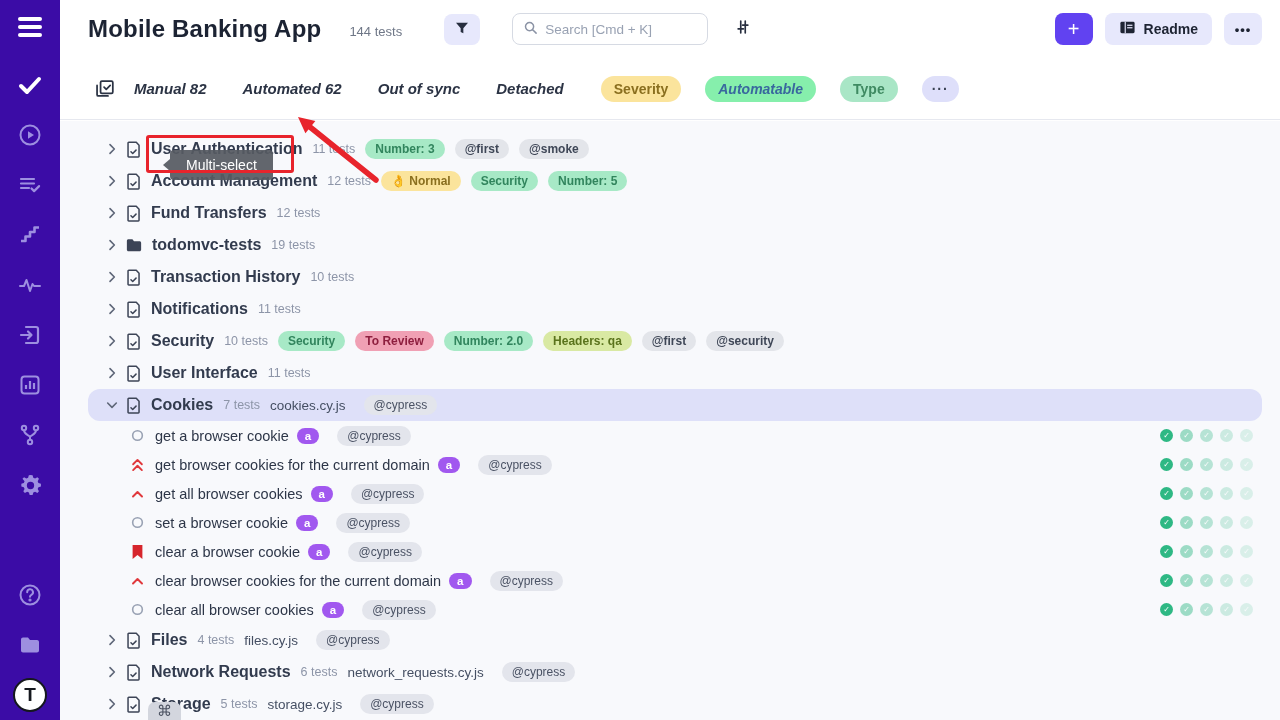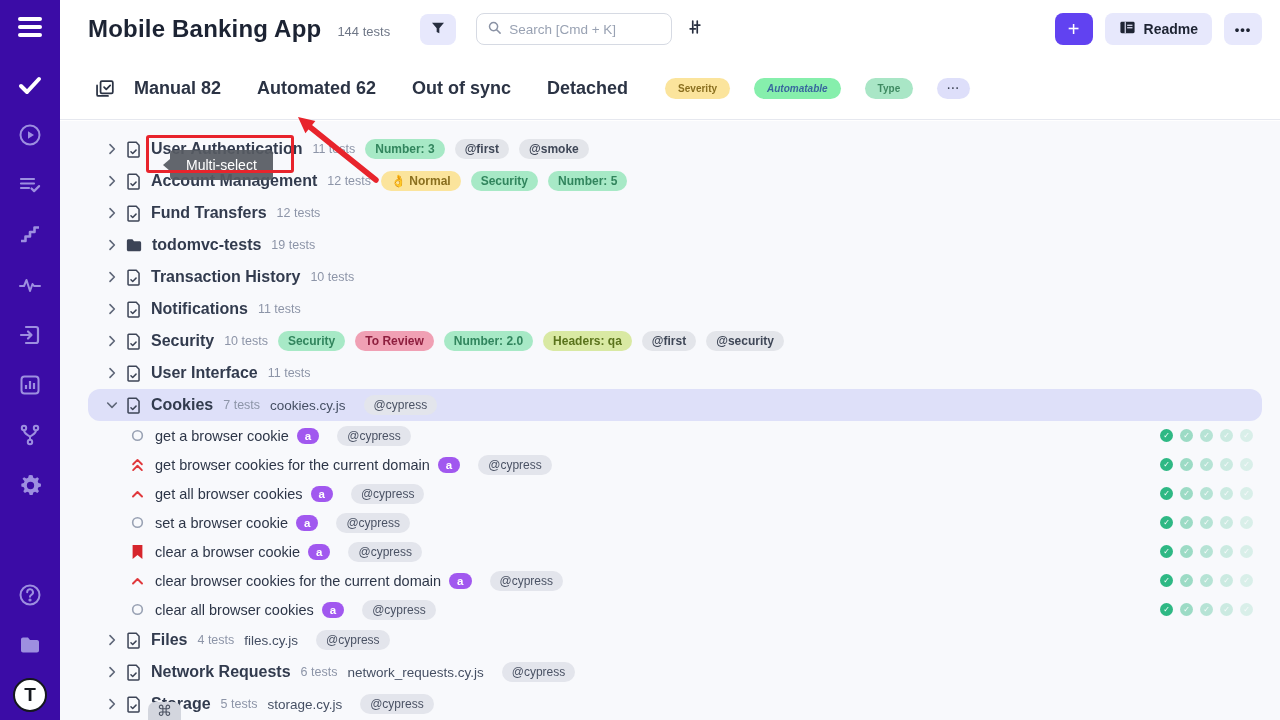--- a/index.html
+++ b/index.html
@@ -17,21 +17,21 @@
   .sb-dim { color:#9d8fe0; }
   .sb-bright { color:#ffffff; }
   .avatar { width:34px; height:34px; border-radius:50%; background:#fff; border:2px solid #15181e;
     display:flex; align-items:center; justify-content:center; font-weight:bold; font-size:19px;
     color:#15181e; }
 
   
   .main { margin-left:60px; width:1220px; height:720px; background:#fff; position:relative; }
 
   
-  .header { height:58px; display:flex; align-items:center; padding:0 18px 0 28px; background:#fff; }
+  .header { height:58px; display:flex; align-items:center; padding:0 18px 0 28px; background:#fff;gap:12px; }
   .title { font-size:24px; font-weight:bold; color:#1c2333; letter-spacing:.2px; }
   .total { font-size:13px; color:#6f7787; margin-left:16px; margin-top:4px; }
   .icon-btn { height:31px; border-radius:8px; background:#e7e8fc; display:flex; align-items:center;
     justify-content:center; cursor:pointer; border:none; }
   .filter-btn { width:36px; margin-left:30px; }
   .search { margin-left:20px; width:196px; height:32px; border:1px solid #d6dae3; border-radius:8px;
     background:#fff; display:flex; align-items:center; padding:0 10px; gap:7px; }
   .search input { border:none; outline:none; width:140px; font-size:13.5px; color:#333;
     font-family:"Liberation Sans", sans-serif; background:transparent; }
   .search input::placeholder { color:#99a2b3; }
@@ -40,23 +40,23 @@
   .add-btn { width:38px; height:32px; border-radius:8px; background:#6142f1; color:#fff;
     font-size:20px; font-weight:500; display:flex; align-items:center; justify-content:center;
     cursor:pointer; border:none; }
   .readme-btn { height:32px; padding:0 14px; gap:8px; font-size:14px; font-weight:600; color:#1e2433; }
   .more-btn { width:38px; height:32px; font-size:13px; font-weight:bold; color:#1e2433; letter-spacing:1px; }
 
   
   .toolbar { height:62px; display:flex; align-items:center; padding:0 18px 0 34px;
     border-bottom:1px solid #e6e8ef; background:#fff; position:relative; }
   .ms-icon { color:#2b3344; cursor:pointer; display:flex; }
-  .tab { font-size:18px; font-weight:bold; color:#2b3344; margin-left:36px; cursor:pointer; white-space:nowrap; }
+  .tab { font-size:15px; font-weight:bold; color:#2b3344; margin-left:36px; cursor:pointer; white-space:nowrap;font-style:italic; }
   .tab.hidden-tab { margin-left:19px; }
-  .pill { font-size:10px; font-weight:600; padding:5px 13px; border-radius:13px; margin-left:24px;
+  .pill { font-size:14px; font-weight:600; padding:5px 13px; border-radius:13px; margin-left:24px;
     cursor:pointer; white-space:nowrap; }
   .pill.yellow { background:#fbe49c; color:#8a6f1f; margin-left:37px; }
   .pill.blue { background:#86efac; color:#39689e;font-style:italic; }
   .pill.green { background:#a9e6c6; color:#3f8a62; }
   .pill.lavender { background:#dedffa; color:#3a4152; letter-spacing:1px; padding:5px 10px; }
 
   
   .tooltip { position:absolute; left:110px; top:92px; height:30px; background:rgba(86,90,98,0.93);
     border-radius:4px; color:#fff; font-size:14px; display:flex; align-items:center;
     padding:0 16px; z-index:5; }

